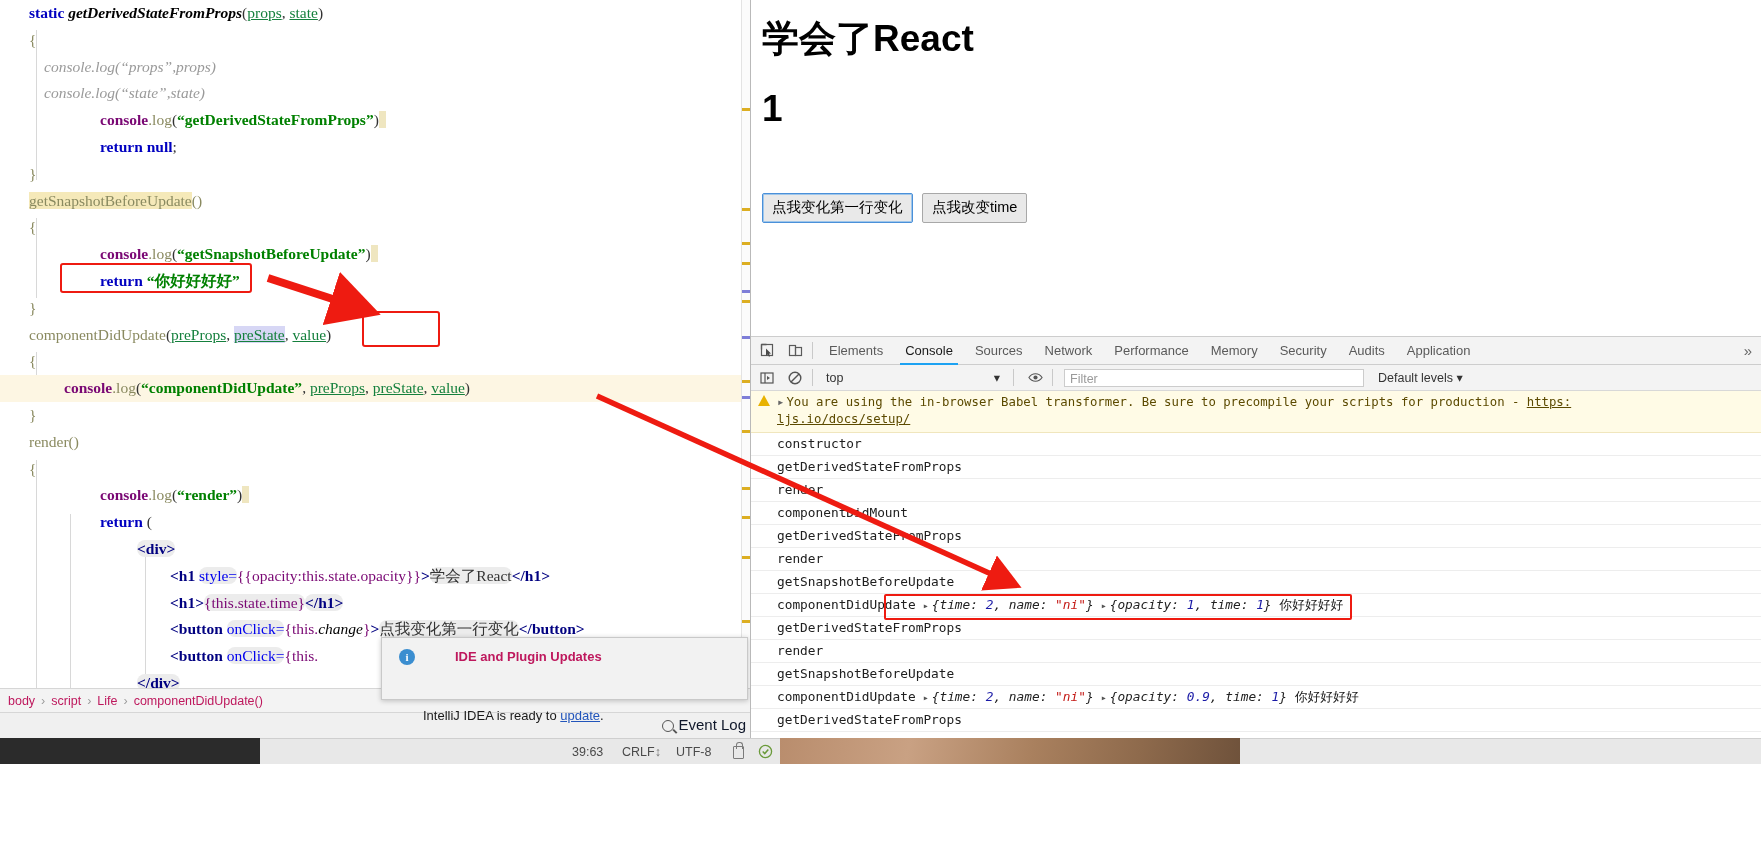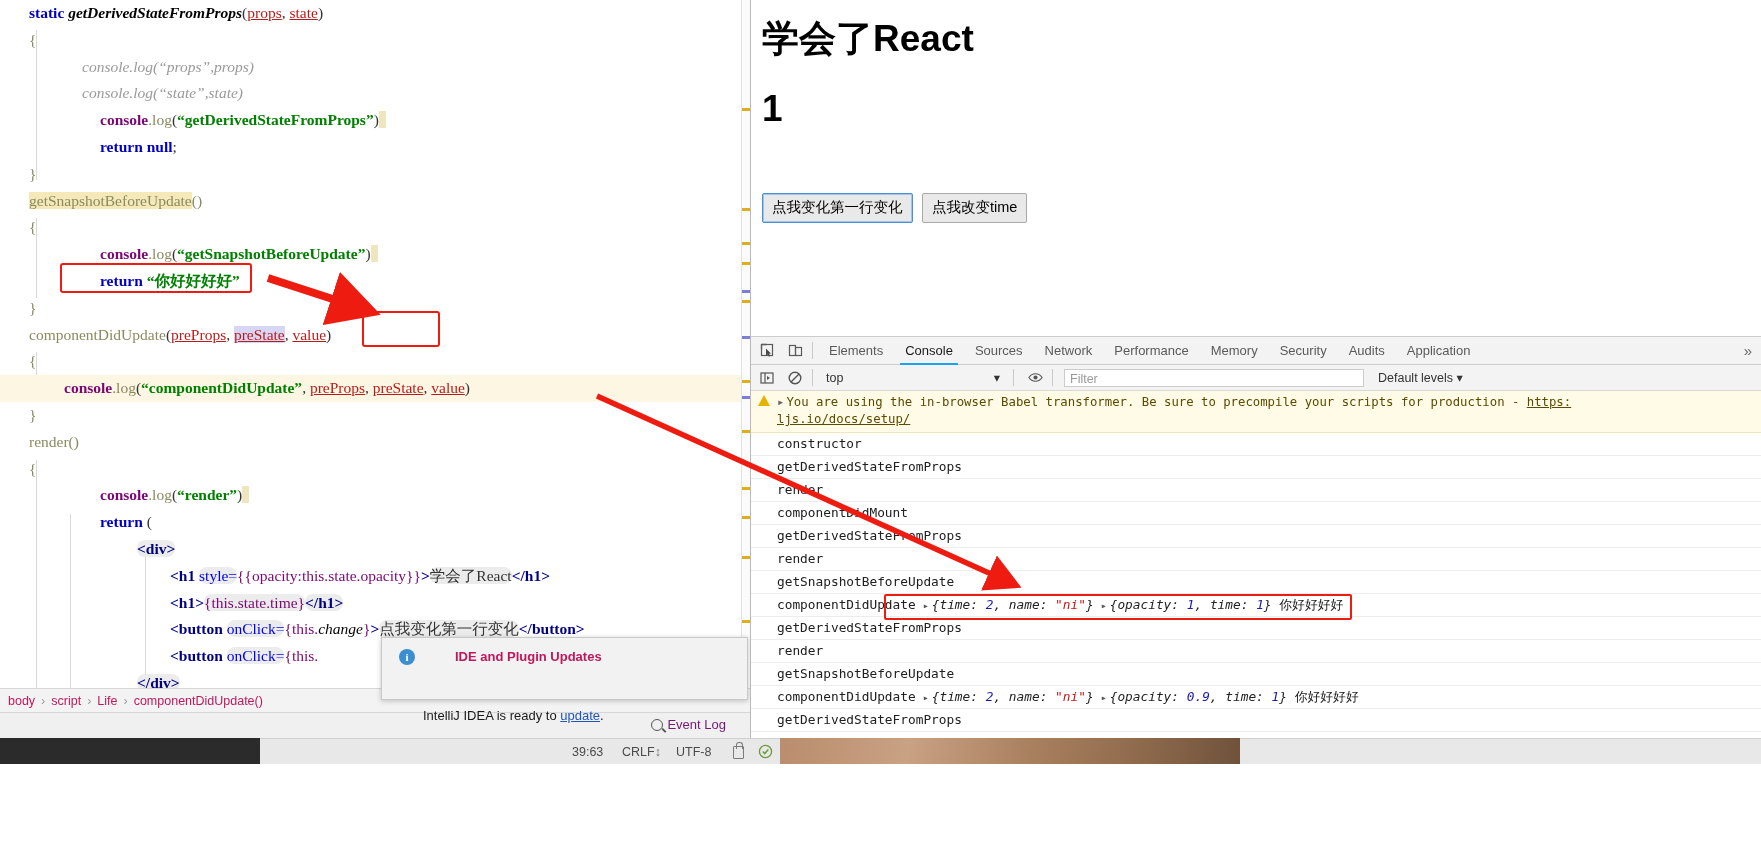--- a/index.html
+++ b/index.html
@@ -22,32 +22,32 @@
     background:#ffffff; overflow:hidden;
   }
   .code-line {
     position:absolute; left:0; width:750px; height:26.8px;
     font-family:"Liberation Serif", serif;
     font-size:15.5px; line-height:26.8px; white-space:pre;
     color:#000;
   }
   .hl-row { background:#fdf6e3; }
   .ind2 { padding-left:100px; }
-  .ind3 { padding-left:82px; }
+  .ind3 { padding-left:44px; }
   .ind4 { padding-left:137px; }
   .ind5 { padding-left:170px; }
   .ind0 { padding-left:29px; }
 
   .kw   { color:#0000c0; font-weight:bold; }
   .fn   { color:#000000; font-style:italic; font-weight:bold; }
   .meth { color:#7a0874; font-weight:bold; }
   .plain{ color:#8a8a60; }
   .str  { color:#008000; font-weight:bold; }
   .cmt  { color:#9a9a9a; font-style:italic; }
-  .param{ color:#b91c1c; text-decoration:underline; }
+  .param{ color:#15803d; text-decoration:underline; }
   .punc { color:#333; }
   .tag  { color:#000080; font-weight:bold; }
   .attr { color:#0000ee; }
   .brace{ color:#7a0874; }
   .txt  { color:#333; }
   .gray-bg { background:#ececec;border-radius:8px; }
   .sel-bg  { background:#d7d7f5; }
   .mark-bg { background:#f5e9b9; }
   .caret-bg{ background:#efe6c0; display:inline-block; width:7px; height:17px; vertical-align:-3px; }
 
@@ -71,22 +71,22 @@
   }
   #breadcrumb .crumb { color:#be185d; }
   #breadcrumb .sep { color:#9a9a9a; padding:0 6px; }
 
   
   #eventlog-bar {
     position:absolute; left:0; top:712px; width:750px; height:26px;
     background:#f0f0f0; border-top:1px solid #d6d6d6;
   }
   #eventlog {
-    position:absolute; right:24px; top:715px;
-    font-size:13px; color:#701a75; line-height:20px;
+    position:absolute; right:4px; top:715px;
+    font-size:15px; color:#0f172a; line-height:20px;
   }
   #eventlog .mag {
     display:inline-block; width:12px; height:12px; border:1.6px solid #555;
     border-radius:50%; vertical-align:-2px; margin-right:4px; position:relative;
   }
   #eventlog .mag::after{
     content:""; position:absolute; width:1.6px; height:5px; background:#555;
     transform:rotate(-45deg); right:-2px; bottom:-3px;
   }
 

